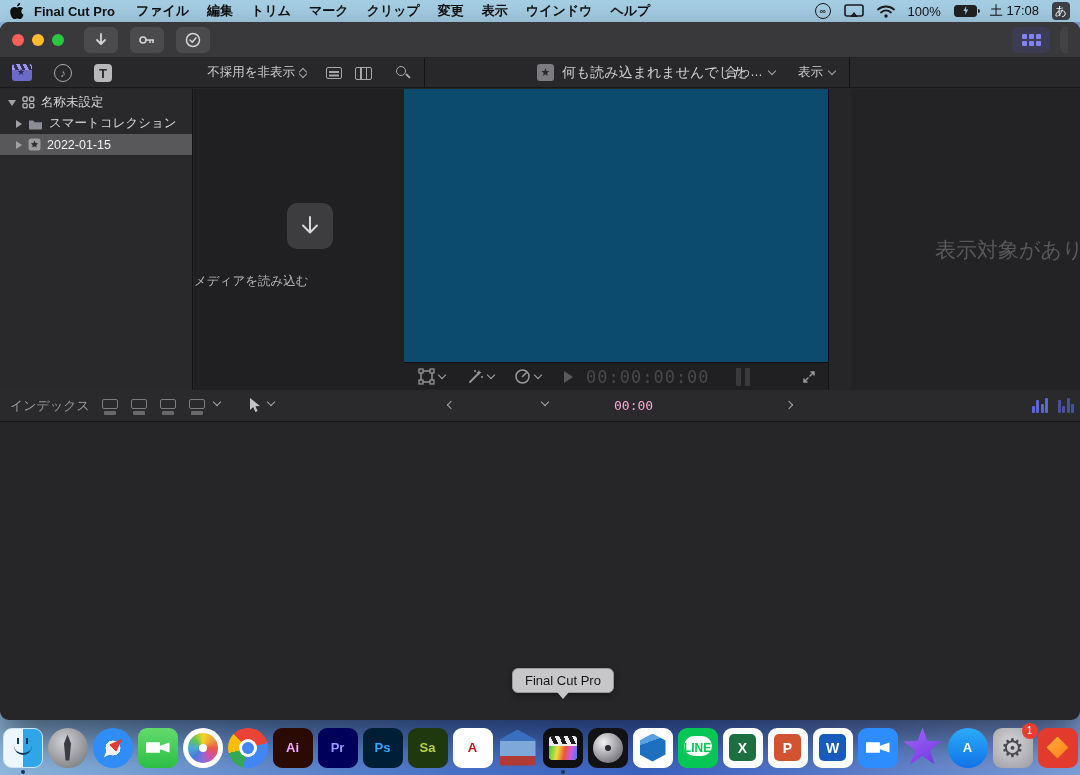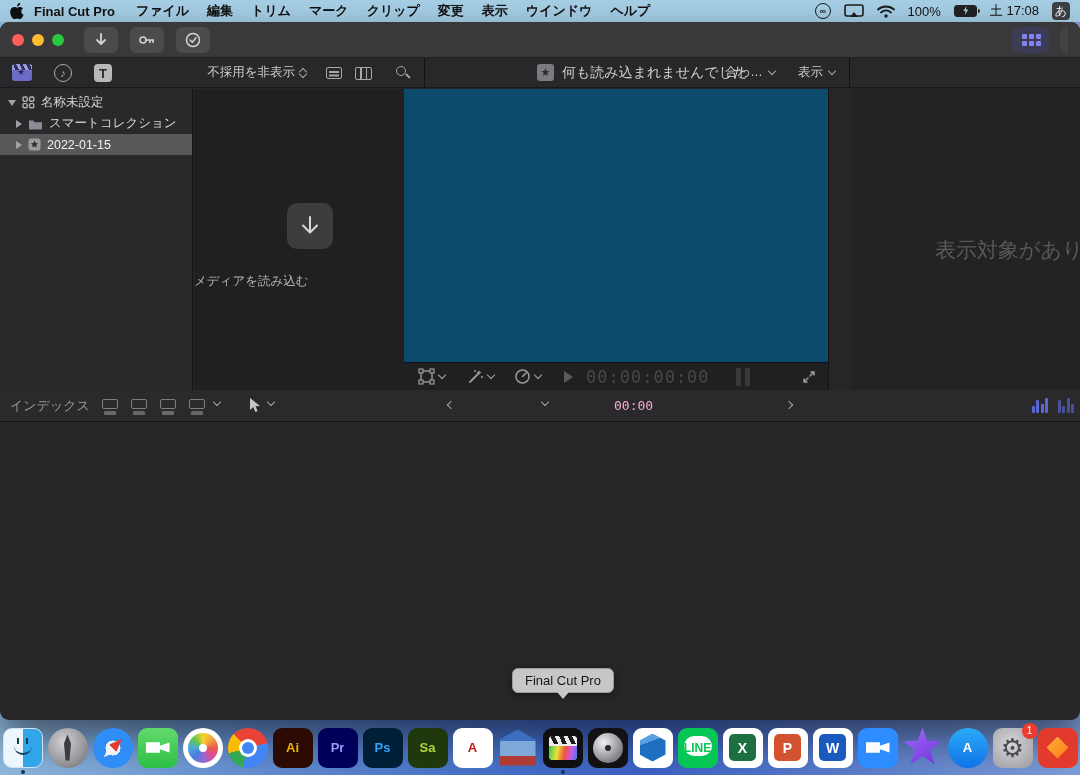--- a/index.html
+++ b/index.html
@@ -462,21 +462,21 @@
         <i class="glyph"></i>
       </div>
     </div>
     <div class="dock-item">
       <div class="di di-chrome">
         <i class="glyph"></i>
       </div>
     </div>
     <div class="dock-item">
       <div class="di di-illustrator" style="background: rgb(42, 10, 2);">
-        <span class="di-text" style="color: #eab308;">Ai</span>
+        <span class="di-text" style="color: #f0abfc;">Ai</span>
       </div>
     </div>
     <div class="dock-item">
       <div class="di di-premiere" style="background: rgb(0, 0, 91);">
         <span class="di-text" style="color: rgb(153, 153, 255);">Pr</span>
       </div>
     </div>
     <div class="dock-item">
       <div class="di di-photoshop" style="background: rgb(0, 30, 54);">
         <span class="di-text" style="color: rgb(49, 168, 255);">Ps</span>

